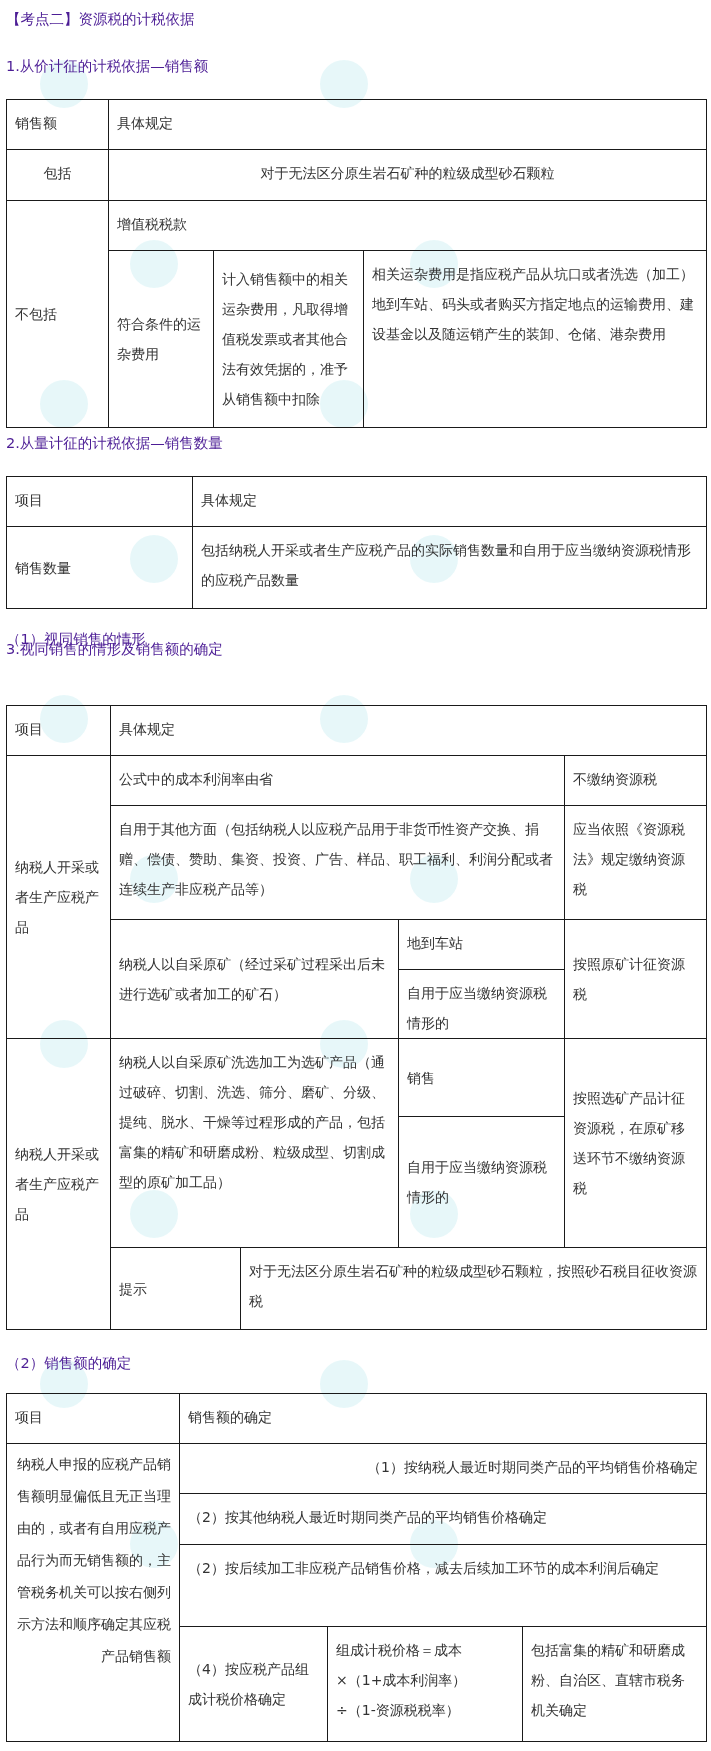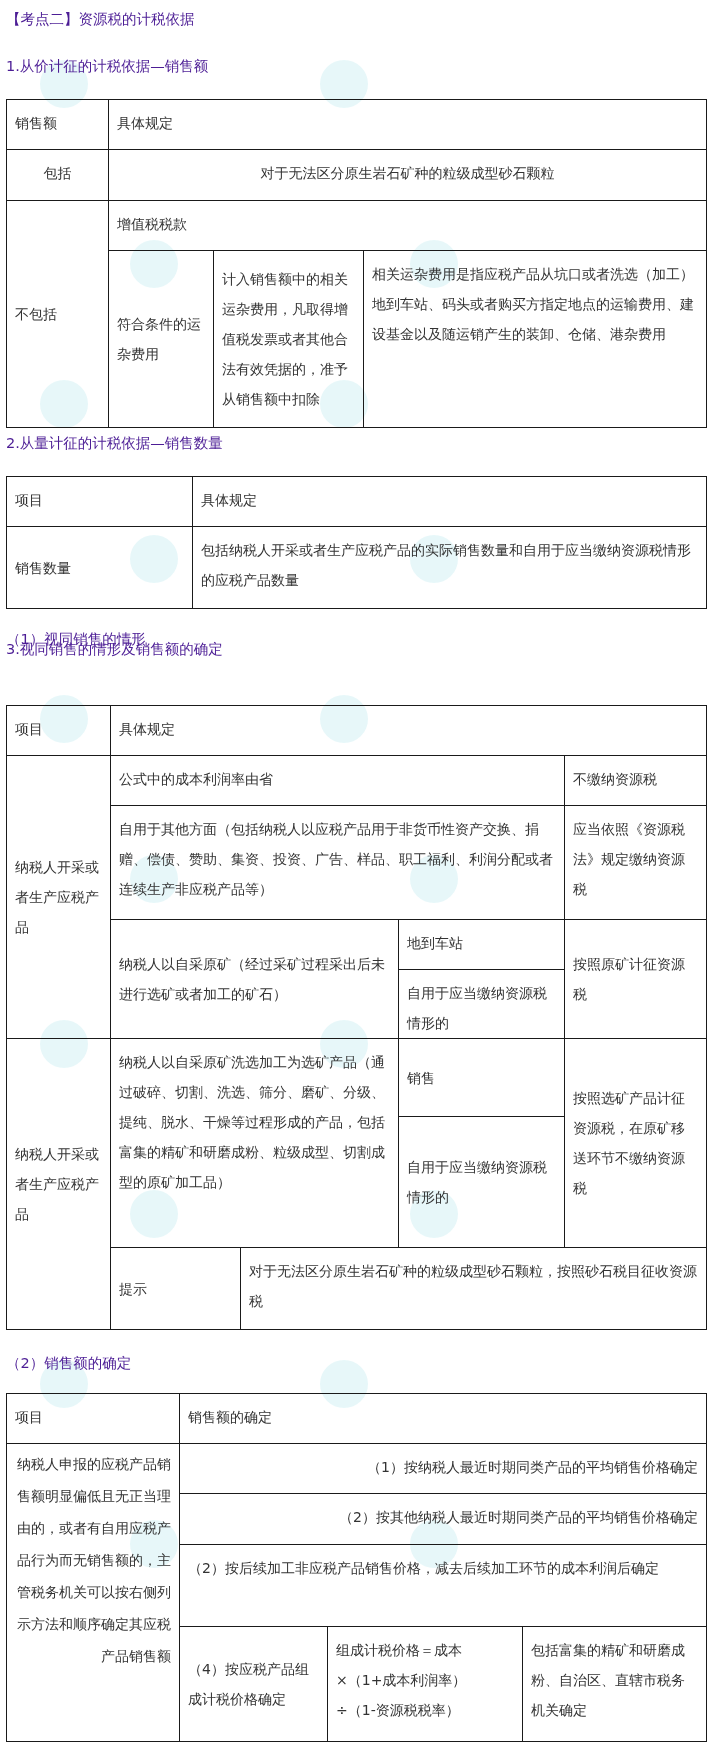--- a/index.html
+++ b/index.html
@@ -154,21 +154,21 @@
     </colgroup>
   <tbody>
       <tr style="height:50px;">
     <td class="top">项目</td>
     <td class="top" colspan="3">销售额的确定</td>
   </tr>
   <tr style="height:50px;text-align:right;">
     <td rowspan="4" class="top" style="padding-top:4px;line-height:32px;">纳税人申报的应税产品销售额明显偏低且无正当理由的，或者有自用应税产品行为而无销售额的，主管税务机关可以按右侧列示方法和顺序确定其应税产品销售额</td>
     <td colspan="3" class="top">（1）按纳税人最近时期同类产品的平均销售价格确定</td>
   </tr>
-  <tr style="height:51px;text-align:right;">
+  <tr style="height:51px;">
     <td colspan="3" class="top">（2）按其他纳税人最近时期同类产品的平均销售价格确定</td>
   </tr>
   <tr style="height:82px;">
     <td colspan="3" class="top">（2）按后续加工非应税产品销售价格，减去后续加工环节的成本利润后确定</td>
   </tr>
   <tr style="height:115px;">
     <td>（4）按应税产品组成计税价格确定</td>
     <td class="top">
       <div>组成计税价格＝成本</div>
       <div>×（1+成本利润率）</div>

